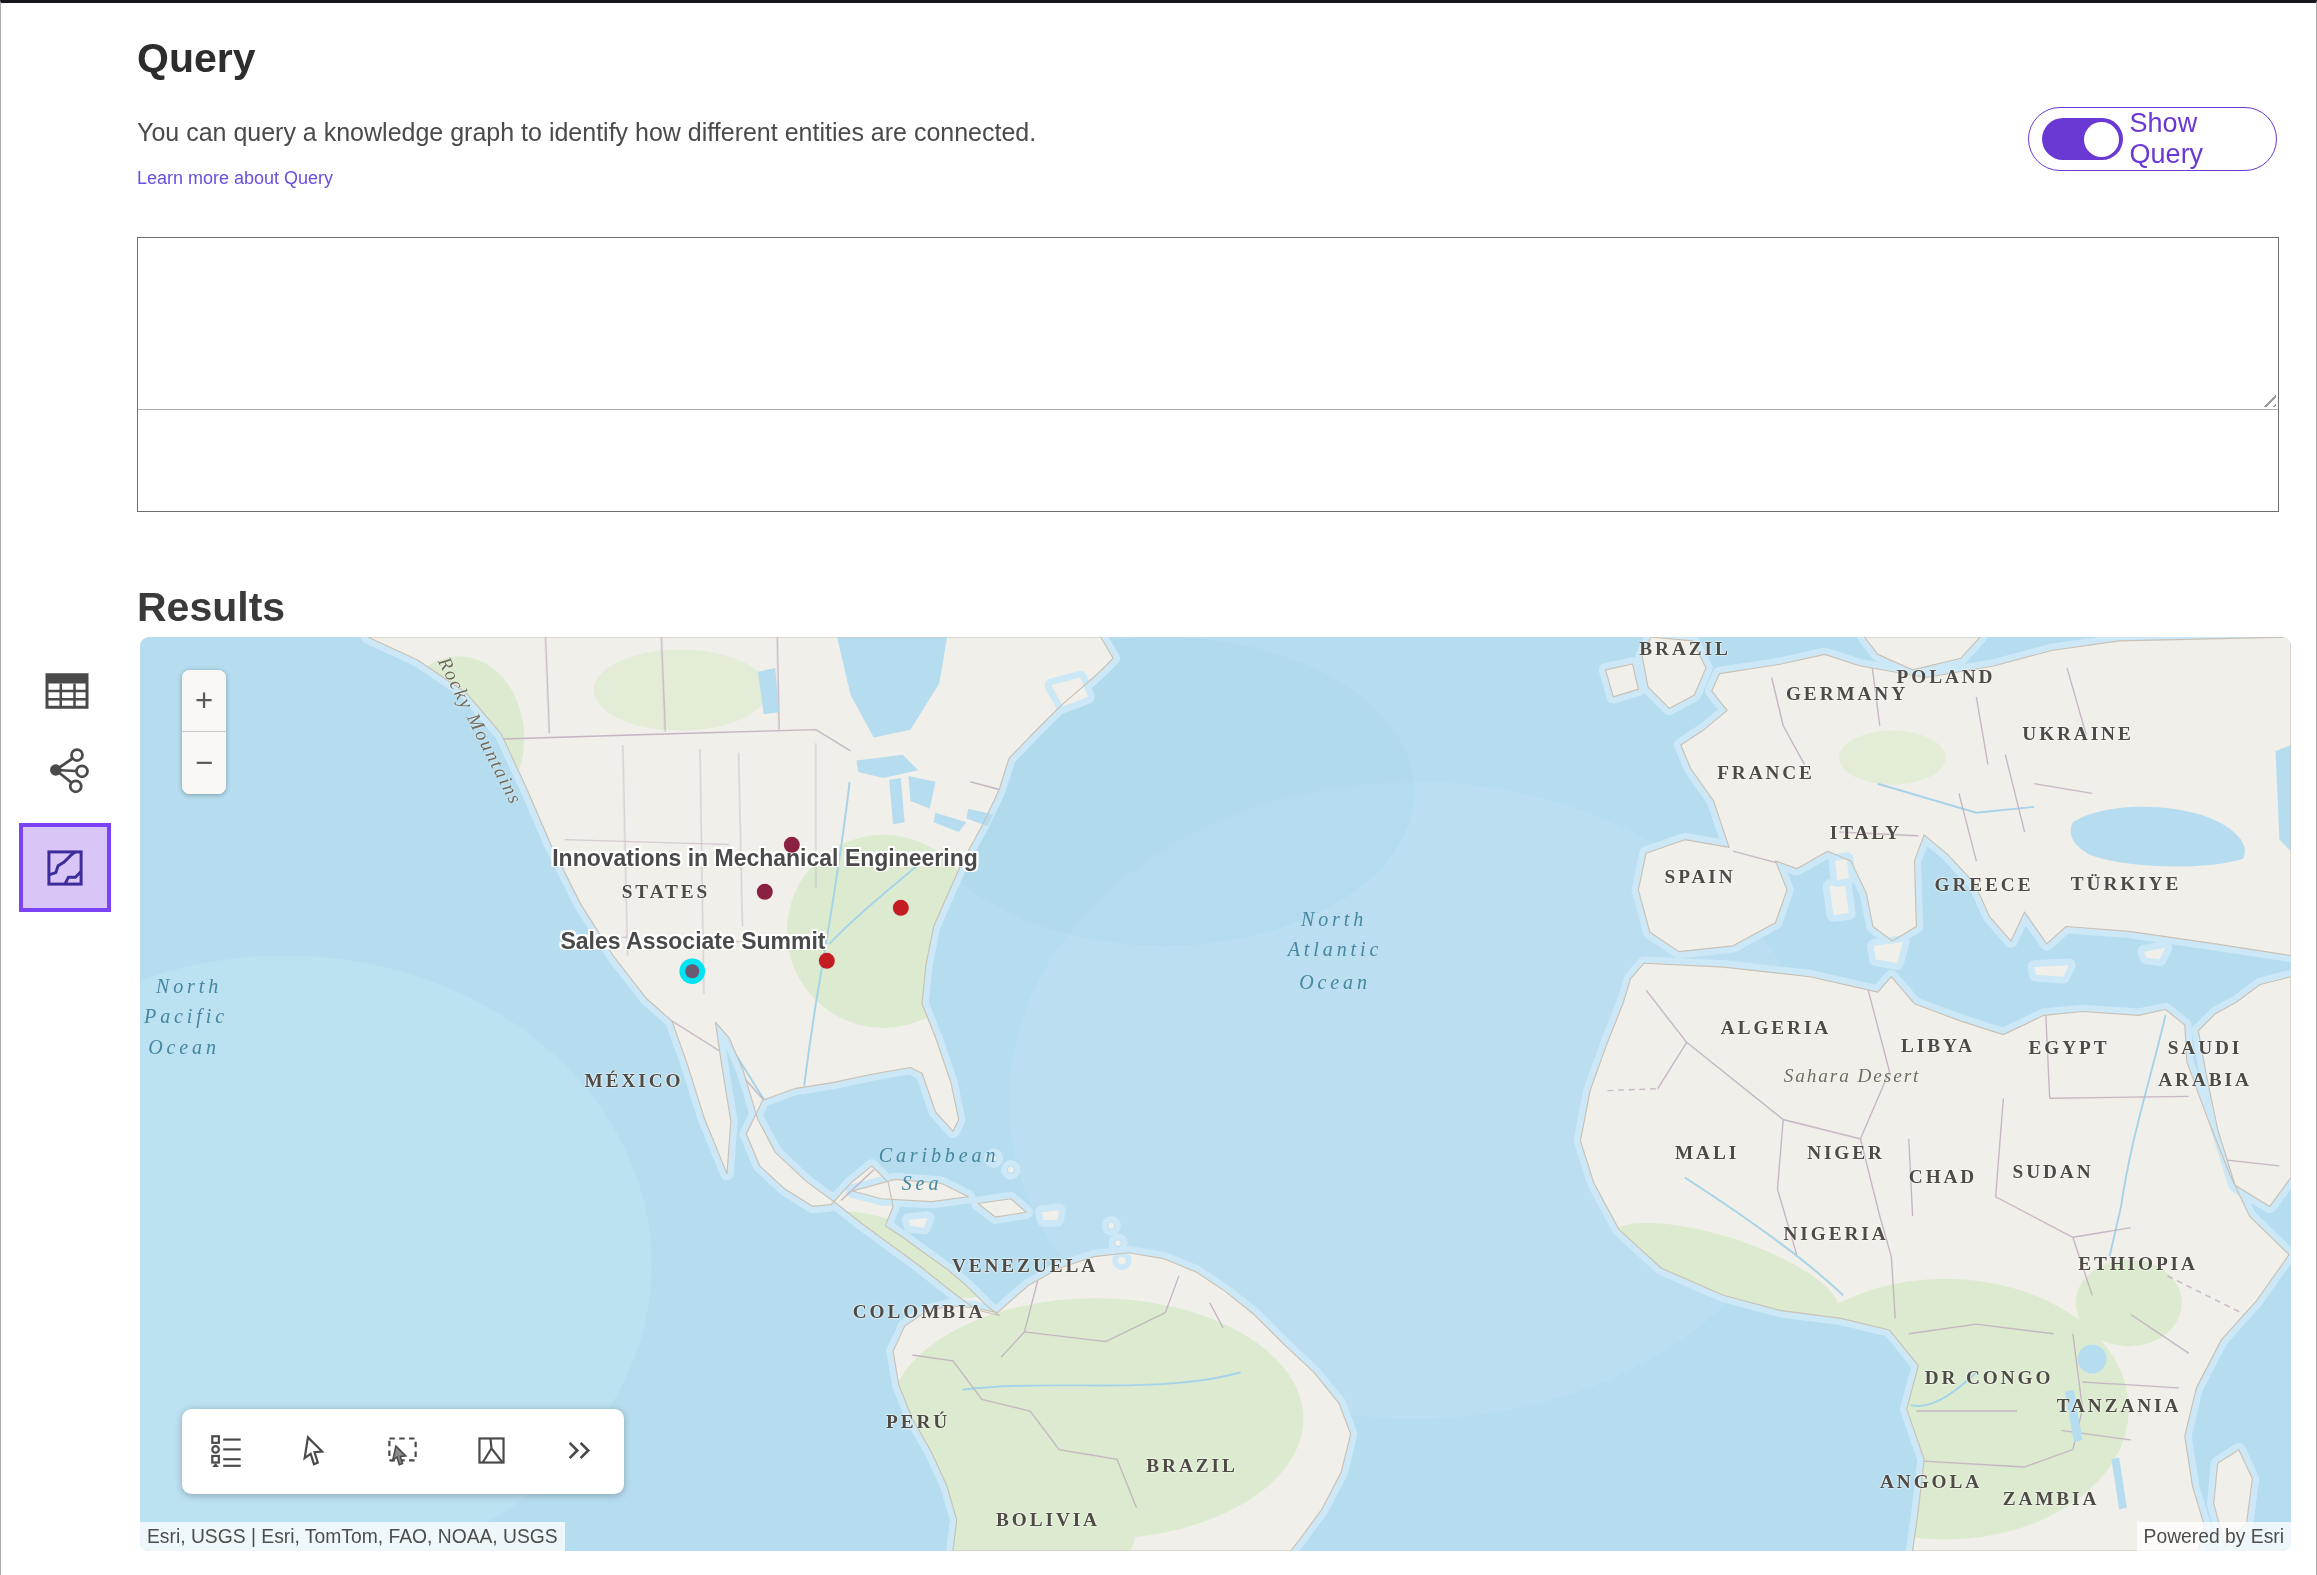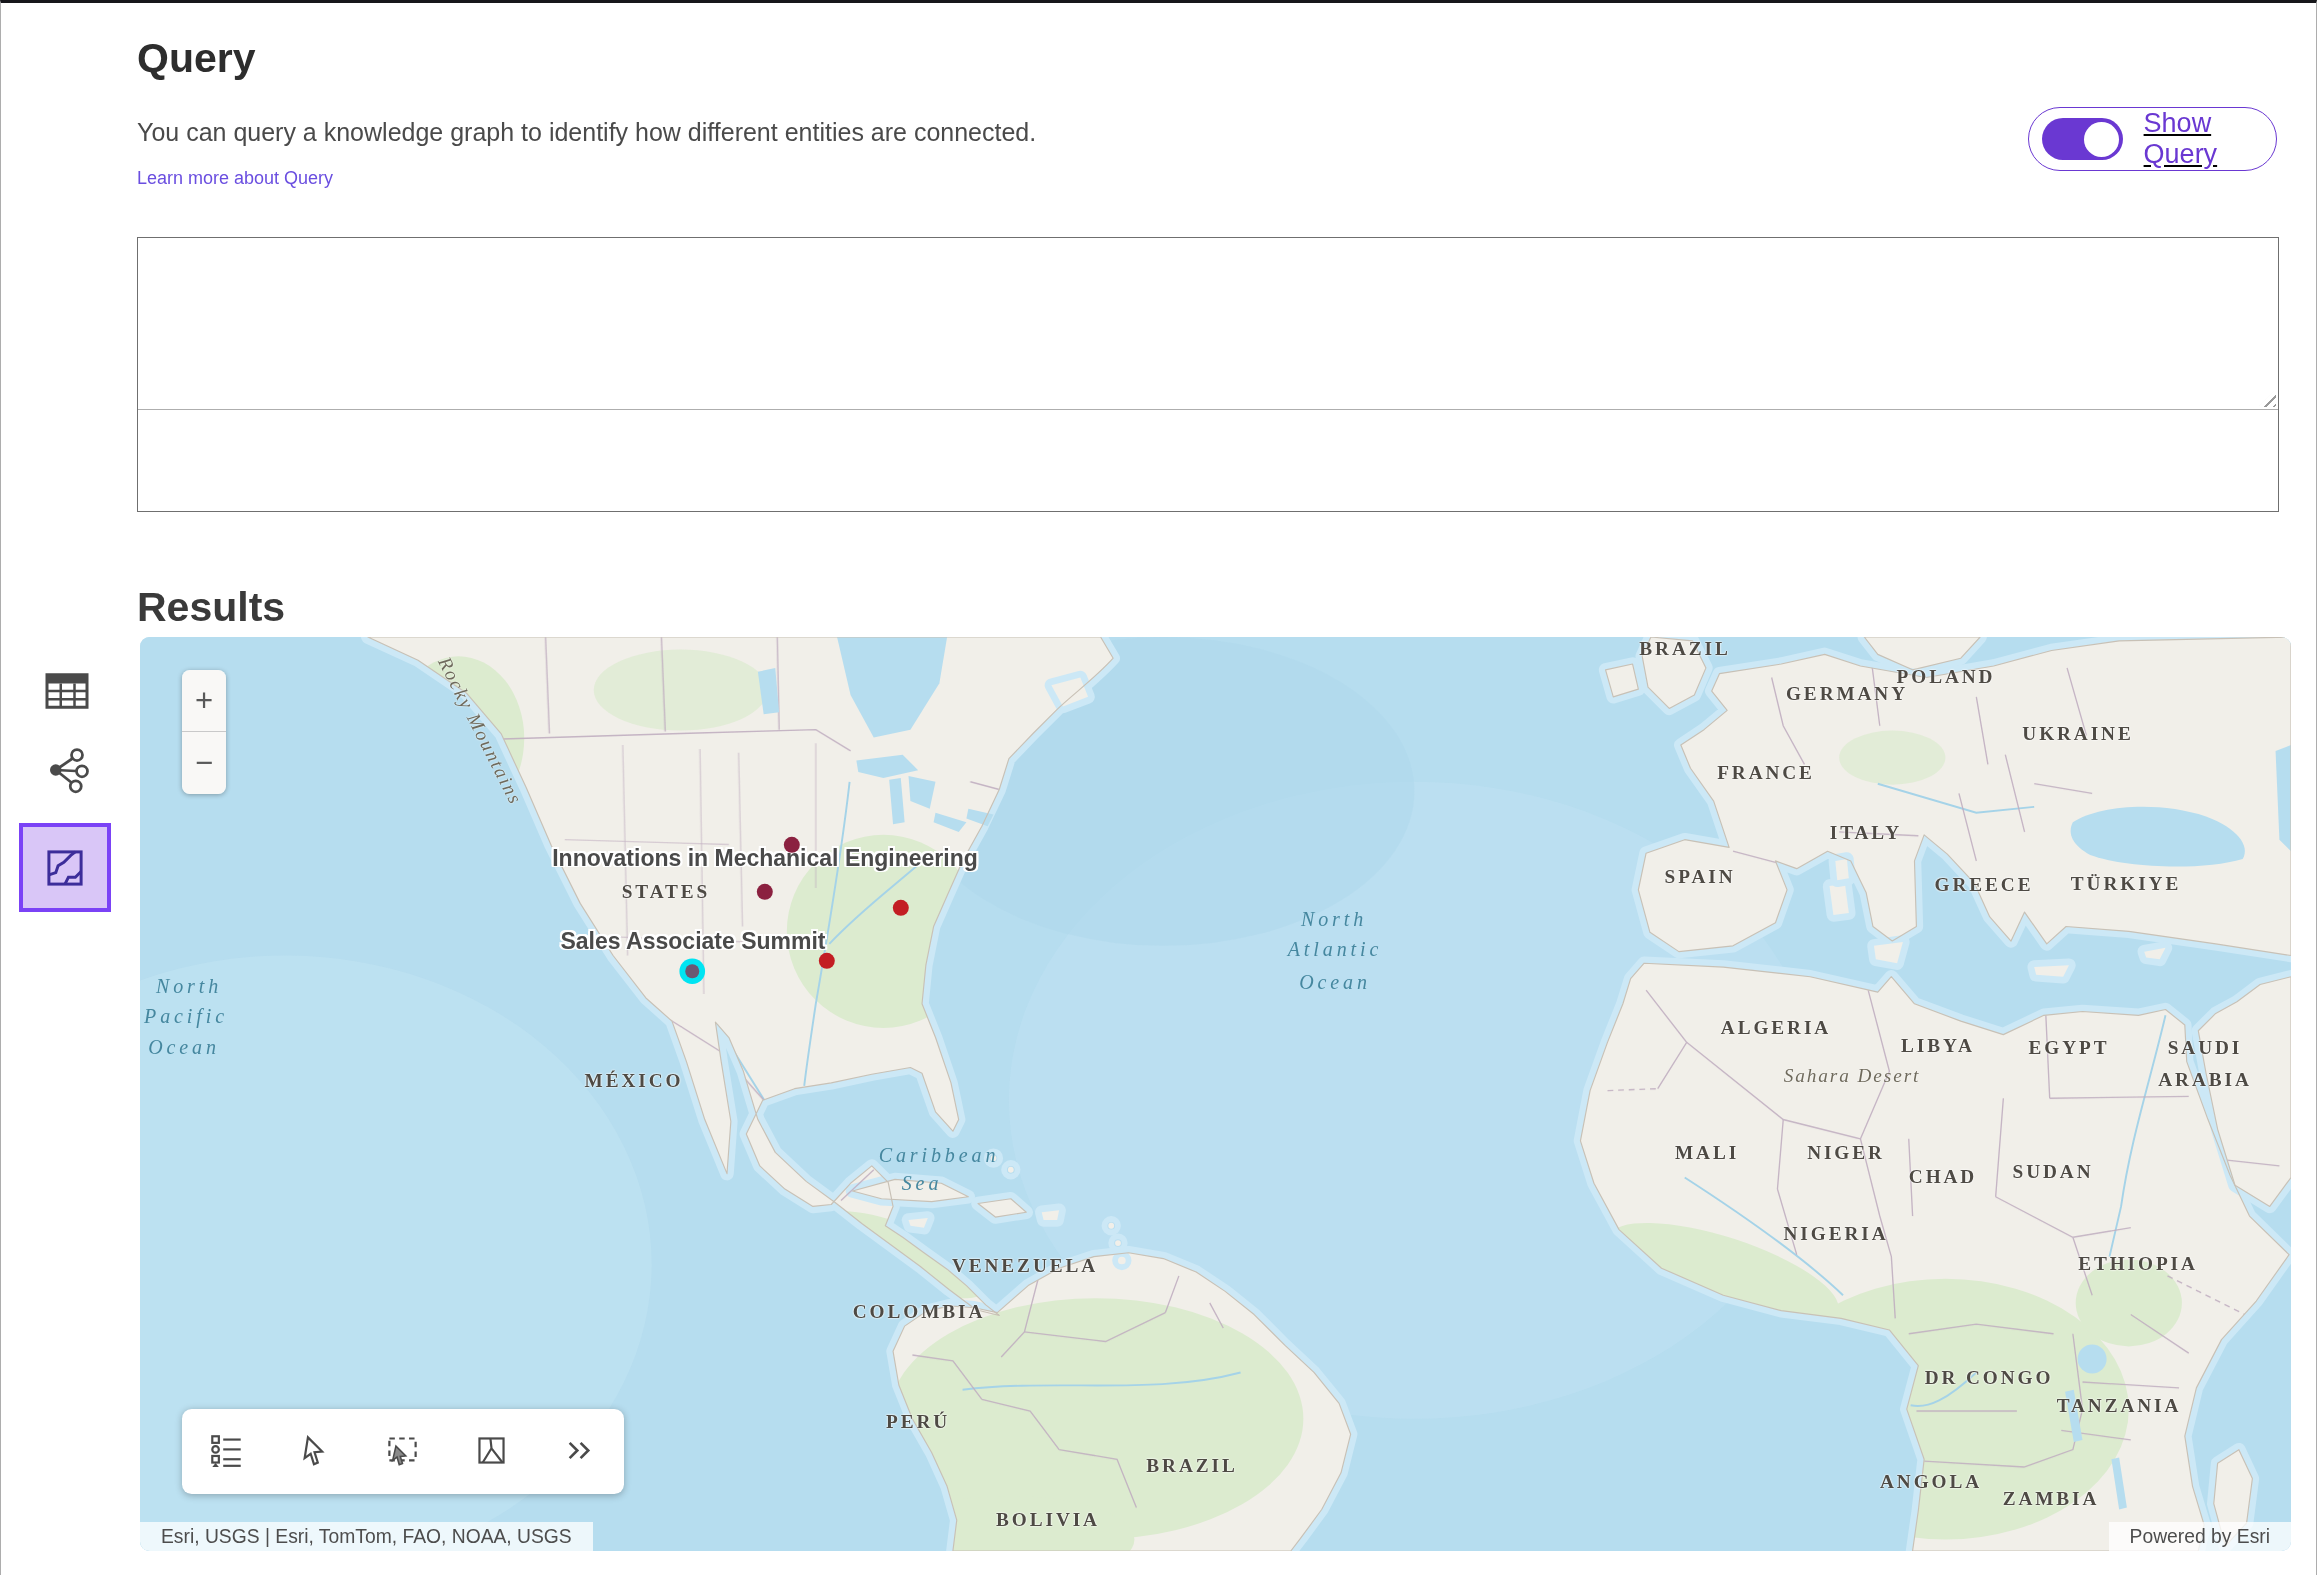--- a/index.html
+++ b/index.html
@@ -13,21 +13,21 @@
   html,body{margin:0;padding:0;}
   body{width:2317px;height:1576px;position:relative;background:#fff;
        font-family:"Liberation Sans",sans-serif;overflow:hidden;}
   .frame{position:absolute;inset:0;border:1px solid #adadad;border-top:3.9px solid #17171b;pointer-events:none;z-index:50;}
 
   .page-title{position:absolute;left:137px;top:7.7px;font-size:41px;font-weight:700;color:#2d2d2d;}
   .desc{position:absolute;left:137px;top:93px;font-size:25px;color:#4a4a4a;}
   .learn{position:absolute;left:137px;top:168px;font-size:18px;color:var(--link);text-decoration:none;cursor:pointer;text-align:center;}
 
   .toggle-pill{position:absolute;left:2028px;top:107px;width:249px;height:64px;border:1.9px solid var(--accent);
-      border-radius:35px;display:flex;align-items:center;gap:21px;padding-left:12.6px;box-sizing:border-box;background:#fff;cursor:pointer;text-decoration:underline;}
+      border-radius:35px;display:flex;align-items:center;gap:7px;padding-left:12.6px;box-sizing:border-box;background:#fff;cursor:pointer;}
   .switch{position:relative;width:81px;height:42px;border-radius:21px;background:var(--accent);flex:0 0 auto;}
   .knob{position:absolute;right:3.9px;top:3.9px;width:35px;height:35px;border-radius:50%;background:#fff;}
   .toggle-label{font-size:27px;color:var(--accent);}
 
   .query-panel{position:absolute;left:137px;top:237px;width:2142px;height:275px;border:1.9px solid #6f6f6f;
       box-sizing:border-box;background:#fff;}
   .query-textarea{position:relative;height:172px;border-bottom:1px solid #aeaeae;box-sizing:border-box;
       padding:19.3px 23px;font-family:"Liberation Mono",monospace;font-size:27px;color:#2f2f2f;cursor:text;}
   .resize-grip{position:absolute;right:1.9px;bottom:1.9px;width:17.4px;height:17.4px;cursor:nwse-resize;
       background:repeating-linear-gradient(135deg,transparent 0 3.9px,#9a9a9a 3.9px 5.8px);
@@ -68,21 +68,21 @@
   .zoomctl{position:absolute;left:42px;top:33px;width:44px;border-radius:7.7px;overflow:hidden;
       box-shadow:0 1px 4.8px rgba(0,0,0,.3);z-index:10;}
   .zoomctl button{display:block;width:44px;height:62px;background:#f9f8f6;border:none;font-size:31px;color:#595959;cursor:pointer;}
   .zoomctl button:first-child{border-bottom:1px solid #c9c9c9;}
 
   .map-toolbar{position:absolute;left:42px;top:772px;width:442px;height:85px;background:#fff;border-radius:9.7px;
       box-shadow:0 1.9px 7.7px rgba(0,0,0,.25);display:flex;align-items:center;justify-content:space-around;z-index:10;}
   .map-toolbar button{background:none;border:none;cursor:pointer;padding:3.9px;}
 
   .attr{position:absolute;bottom:0;height:29px;line-height:29px;background:rgba(255,255,255,.75);
-      font-size:19.3px;color:#4d4d4d;padding:0 21px;z-index:11;white-space:nowrap;}
+      font-size:19.3px;color:#4d4d4d;padding:0 7px;z-index:11;white-space:nowrap;}
   .attr-left{left:0;}
   .attr-right{right:0;}
 </style>
 </head>
 <body>
 
 <div class="frame"></div>
 
 <h1 class="page-title">Query</h1>
 <p class="desc">You can query a knowledge graph to identify how different entities are connected.</p>

